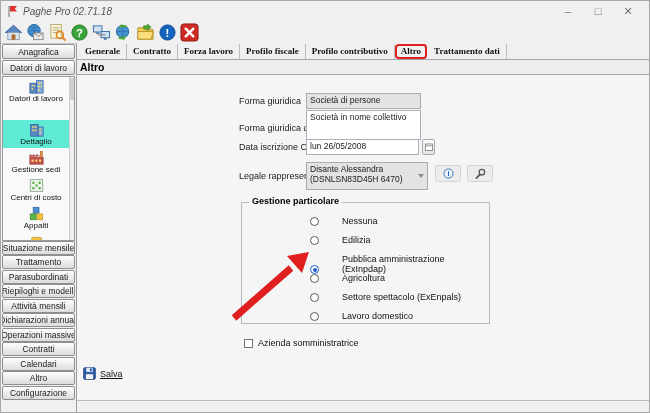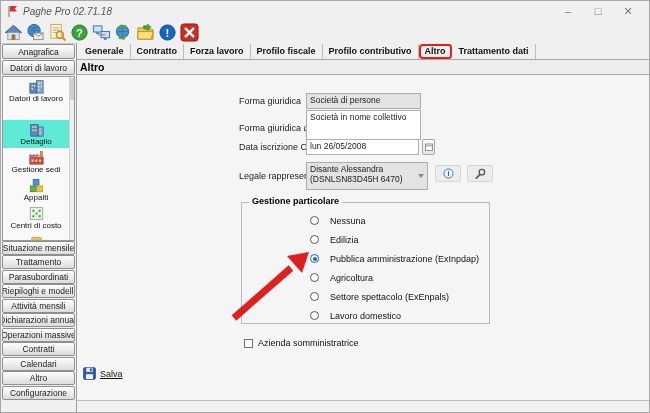--- a/index.html
+++ b/index.html
@@ -30,36 +30,36 @@
   .navitem { height:28px; display:flex; flex-direction:column; align-items:center; justify-content:center; cursor:pointer; padding-right:5px; }
   .navitem .lbl { font-size:8px; color:#111; white-space:nowrap; }
   .navitem svg { width:17px; height:15px; }
   .navitem.selected { background:#5eead4;margin-top:15px; }
   .sidebar .bottomspacer { height:14px; }
 
   
   .main { flex:1; display:flex; flex-direction:column; background:#f0f0f0; min-width:0; }
   .pagetitle { height:14px; padding:1px 0 0 4px; font-size:10.5px; font-weight:bold; color:#000; }
   .tabbar { height:17px; display:flex; align-items:flex-end; border-bottom:1px solid #a6a6a6; padding-left:2px; }
-  .tab { font-size:9px; font-weight:bold; color:#111; padding:2px 6px 3px 6px; border-right:1px solid #bdbdbd; cursor:pointer; white-space:nowrap; }
+  .tab { font-size:9px; font-weight:bold; color:#111; padding:2px 6px 3px 6px; border-right:1px solid #bdbdbd; cursor:pointer; white-space:nowrap;font-family:Liberation Serif, serif; }
   .tab.annotated { box-shadow: inset 0 0 0 2px #e01f1f; border-radius:4px; border-right-color:transparent; }
   .sectionheader { height:15px; padding:1px 0 0 3px; font-size:10.5px; font-weight:bold; background:#ededed; border-bottom:1px solid #a6a6a6; }
   .content { flex:1; position:relative; background:#f5f5f5; }
 
   .flabel { position:absolute; font-size:9px; color:#222; }
   .field { position:absolute; font-size:8.5px; color:#222; border:1px solid #a9b0bd; background:#fff; padding:1px 3px; overflow:hidden; }
   .field.disabled { background:#e3e3e3; border-color:#ababab; }
   .chev { position:absolute; width:0; height:0; border-left:3.5px solid transparent; border-right:3.5px solid transparent; border-top:4px solid #8a8a8a; }
   .minibtn { position:absolute; background:linear-gradient(#fcfcfc,#e4e4e4); border:1px solid #a9a9a9; border-radius:2px;
              display:flex; align-items:center; justify-content:center; cursor:pointer; }
   .flatbtn { position:absolute; background:#ececec; border:1px solid #d5d5d5; border-radius:2px; display:flex; align-items:center; justify-content:center; cursor:pointer; }
 
   .groupbox { position:absolute; border:1px solid #b3bac4; }
   .groupbox .gtitle { position:absolute; top:-7px; left:7px; background:#f5f5f5; padding:0 3px; font-size:9px; font-weight:bold; color:#000; }
-  .radiorow { position:absolute; display:flex; align-items:flex-start; gap:11px; cursor:pointer; }
+  .radiorow { position:absolute; display:flex; align-items:flex-end; gap:23px; cursor:pointer; }
   .radio { width:9px; height:9px; border:1px solid #5a5a5a; border-radius:50%; background:#fff; position:relative; flex:0 0 auto; }
   .radio.selected { border-color:#1a5fd0; }
   .radio.selected::after { content:""; position:absolute; left:1.5px; top:1.5px; width:4px; height:4px; border-radius:50%; background:#1a5fd0; }
   .radiolbl { font-size:9px; color:#111; }
 
   .checkrow { position:absolute; display:flex; align-items:center; gap:5px; cursor:pointer; }
   .checkbox { width:9px; height:9px; border:1px solid #707070; background:#fff; flex:0 0 auto; }
   .checklbl { font-size:9px; color:#111; }
 
   .savebtn { position:absolute; display:flex; align-items:center; gap:4px; font-size:9px; color:#111; cursor:pointer; padding:2px 4px;text-decoration:underline; }
@@ -183,38 +183,38 @@
             <g fill="#ffe066">
                 <rect x="4" y="11.5" width="2.5" height="2.5"></rect>
                 <rect x="8.5" y="11.5" width="2.5" height="2.5"></rect>
                 <rect x="13" y="11.5" width="2.5" height="2.5"></rect>
               </g>
           </svg>
           <span class="lbl">Gestione sedi</span>
         </div>
         <div class="navitem">
           <svg viewBox="0 0 20 18">
-            <rect x="6" y="1.5" width="7" height="7" fill="#4f8fd6" stroke="#2a5a9a" stroke-width="0.8"></rect>
-            <rect x="2.5" y="9.5" width="7" height="7" fill="#5fb84a" stroke="#2d7a1c" stroke-width="0.8"></rect>
-            <rect x="10.5" y="9.5" width="7" height="7" fill="#f2c13d" stroke="#b8922a" stroke-width="0.8"></rect>
-          </svg>
-          <span class="lbl">Appalti</span>
-        </div>
-        <div class="navitem">
-          <svg viewBox="0 0 20 18">
             <rect x="2.5" y="2" width="15" height="14" fill="#eef4ee" stroke="#7f9a7f" stroke-width="0.9"></rect>
             <g fill="#49a832">
                 <rect x="5" y="4.5" width="2.5" height="2.5"></rect>
                 <rect x="12.5" y="4.5" width="2.5" height="2.5"></rect>
                 <rect x="8.8" y="7.8" width="2.5" height="2.5"></rect>
                 <rect x="5" y="11" width="2.5" height="2.5"></rect>
                 <rect x="12.5" y="11" width="2.5" height="2.5"></rect>
               </g>
           </svg>
           <span class="lbl">Centri di costo</span>
+        </div>
+        <div class="navitem">
+          <svg viewBox="0 0 20 18">
+            <rect x="6" y="1.5" width="7" height="7" fill="#4f8fd6" stroke="#2a5a9a" stroke-width="0.8"></rect>
+            <rect x="2.5" y="9.5" width="7" height="7" fill="#5fb84a" stroke="#2d7a1c" stroke-width="0.8"></rect>
+            <rect x="10.5" y="9.5" width="7" height="7" fill="#f2c13d" stroke="#b8922a" stroke-width="0.8"></rect>
+          </svg>
+          <span class="lbl">Appalti</span>
         </div>
         <div class="navitem">
           <svg viewBox="0 0 20 18">
             <rect x="4" y="11" width="12" height="4" rx="2" fill="#e8e8e8" stroke="#8a8a8a" stroke-width="0.8"></rect>
             <rect x="4" y="7.5" width="12" height="4" rx="2" fill="#e05050" stroke="#9a2a2a" stroke-width="0.8"></rect>
             <rect x="4" y="4" width="12" height="4" rx="2" fill="#f2c13d" stroke="#b8922a" stroke-width="0.8"></rect>
           </svg>
           <span class="lbl">Posizioni bancarie</span>
         </div>
         <div class="scroll">

